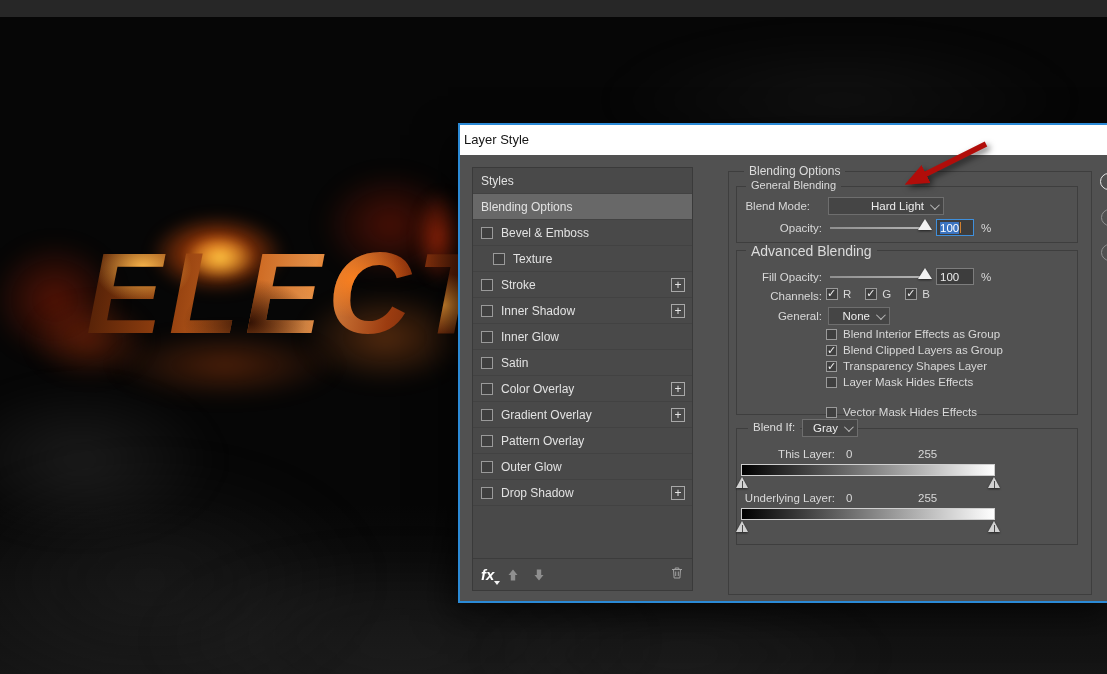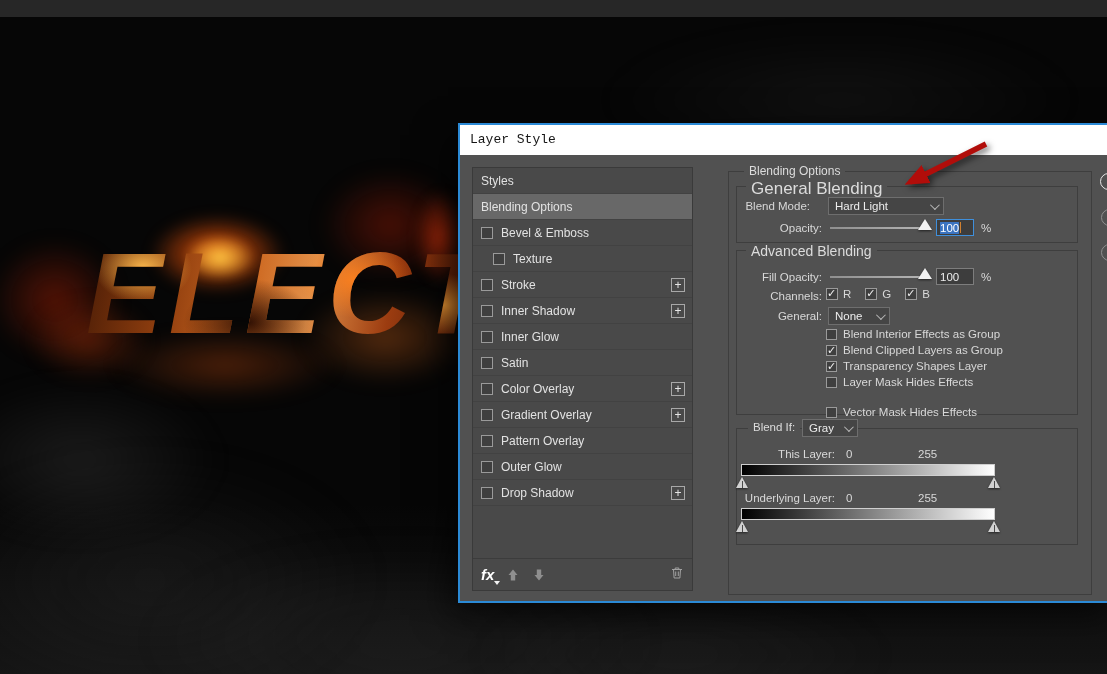--- a/index.html
+++ b/index.html
@@ -19,21 +19,21 @@
                  radial-gradient(ellipse 80px 55px at 66% 38%, rgba(255,130,30,.9), rgba(255,130,30,0) 70%),
                  radial-gradient(ellipse 60px 45px at 88% 60%, rgba(255,170,60,.85), rgba(255,170,60,0) 70%),
                  linear-gradient(100deg,#4a1c06 0%,#93400f 22%,#cf6c25 42%,#e29049 55%,#9c3c10 74%,#481505 95%);
                -webkit-background-clip:text; background-clip:text; color:transparent; }
 
   
   .dialog { position:absolute; left:458px; top:123px; width:662px; height:480px;
             border:2px solid #2b8ad6; border-right:none; background:#515151;
             box-shadow:-10px 12px 32px rgba(0,0,0,.6); z-index:5; }
   .titlebar { position:absolute; left:0; top:0; width:100%; height:30px; background:#ffffff; }
-  .titlebar span { display:inline-block; padding-left:10px; line-height:30px; font-size:13px; color:#151515;font-family:Liberation Mono, monospace; }
+  .titlebar span { display:inline-block; padding-left:4px; line-height:30px; font-size:13px; color:#151515; }
 
   
   .styles-panel { position:absolute; left:12px; top:42px; width:221px; height:424px;
                   background:#494949; border:1px solid #3a3a3a; }
   .srow { position:relative; height:26px; display:flex; align-items:center; gap:8px;
           padding-left:8px; border-bottom:1px solid #424242; color:#e2e2e2; font-size:12px; }
   .srow.indent { padding-left:20px; }
   .srow.selected { background:#686868; }
   .srow-label { white-space:nowrap; }
   .plusbtn { position:absolute; right:7px; top:6px; width:14px; height:14px; border:1px solid #a8a8a8;
@@ -56,21 +56,21 @@
   .group-box { position:absolute; border:1px solid #3e3e3e; }
   .gb-general { left:276px; top:61px;  width:342px; height:57px; }
   .gb-advanced{ left:276px; top:125px; width:342px; height:165px; }
   .gb-blendif { left:276px; top:303px; width:342px; height:117px; }
 
   .rlabel { position:absolute; color:#d8d8d8; font-size:11.5px; text-align:right; white-space:nowrap; }
   .rtext  { position:absolute; color:#d8d8d8; font-size:11.5px; white-space:nowrap; }
 
   .dropdown { position:absolute; height:18px; background:#454545; border:1px solid #6e6e6e;
               color:#ececec; font-size:11.5px; display:flex; align-items:center; padding:0 6px; }
-  .dropdown .dd-value { flex:1; white-space:nowrap; }
+  .dropdown .dd-value { flex:1; white-space:nowrap;text-align:right; }
   .chev { width:7px; height:7px; border-right:1.5px solid #b8b8b8; border-bottom:1.5px solid #b8b8b8;
           transform:rotate(45deg) translateY(-2px); margin-left:6px; flex:0 0 auto; }
 
   .slider-track { position:absolute; height:2px; background:linear-gradient(to right,#8f8f8f,#b5b5b5); }
   .tri-thumb { position:absolute; width:0; height:0; border-left:7px solid transparent;
                border-right:7px solid transparent; border-bottom:11px solid #f1f1f1;
                filter:drop-shadow(0 1px 1px rgba(0,0,0,.6)); }
   .num-input { position:absolute; width:38px; height:17px; background:#3d3d3d; border:1px solid #7d7d7d;
                color:#ececec; font-size:11.5px; display:flex; align-items:center; padding-left:3px; }
   .num-input.focused { border-color:#3f8fdb; }
@@ -194,21 +194,21 @@
             <path d="M2 3.5h10M5.2 3.5V2h3.6v1.5M3.5 3.5l.6 8.5h5.8l.6-8.5M5.7 5.5v4.5M8.3 5.5v4.5" stroke="#a2a2a2" stroke-width="1" fill="none"></path>
           </svg>
         </span>
       </div>
     </div>
 
     <div class="outer-box"></div>
     <span class="box-label" style="left:284px;top:39px;">Blending Options</span>
 
     <div class="group-box gb-general"></div>
-    <span class="box-label" style="left:286px;top:54px;font-size:17px;">General Blending</span>
+    <span class="box-label" style="left:286px;top:54px;font-size:11px;">General Blending</span>
 
     <span class="rlabel" style="left:264px;top:75px;width:86px;">Blend Mode:</span>
     <div class="dropdown" style="left:368px;top:72px;width:116px;">
       <span class="dd-value">Hard Light</span>
       <span class="chev"></span>
     </div>
 
     <span class="rlabel" style="left:276px;top:97px;width:86px;">Opacity:</span>
     <div class="slider-track" style="left:370px;top:102px;width:96px;"></div>
     <div class="tri-thumb" style="left:458px;top:94px;"></div>

